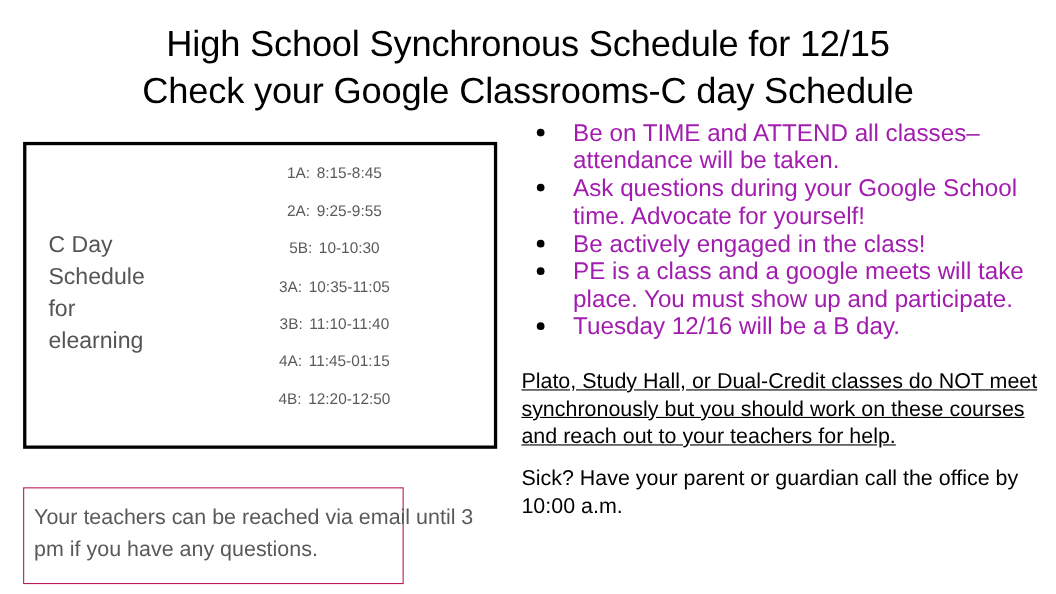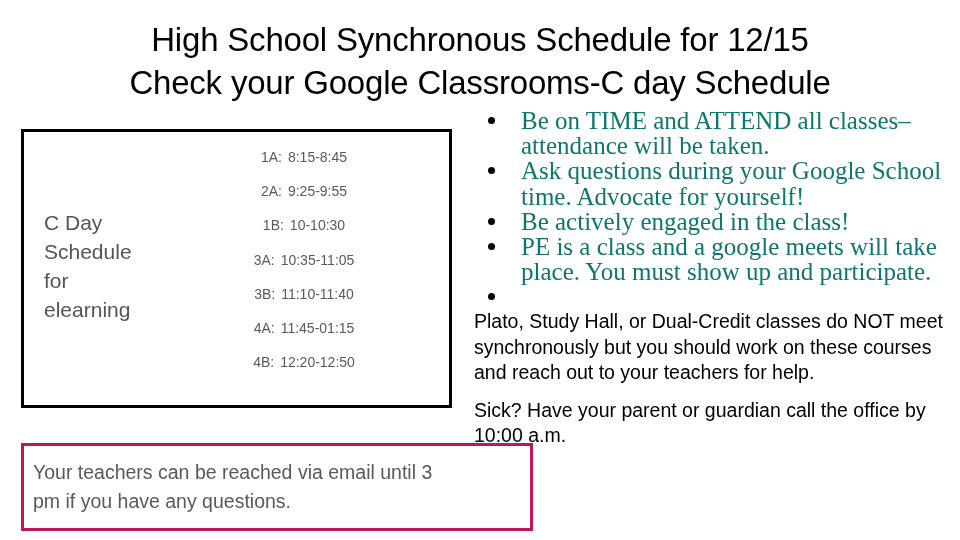--- a/index.html
+++ b/index.html
@@ -76,23 +76,23 @@
     white-space: nowrap;
   }
   .row-period {
     margin-right: 6px;
   }
 
   .contact-box {
     position: absolute;
     left: 21px;
     top: 443px;
-    width: 512px;
+    width: 346px;
     height: 88px;
-    border: 3px solid #be185d;
+    border: 1px solid #be185d;
     box-sizing: border-box;
     background: #ffffff;
   }
   .contact-text {
     position: absolute;
     left: 9px;
     top: 12px;
     width: 412px;
     font-size: 19.5px;
     line-height: 29px;
@@ -107,43 +107,43 @@
     width: 484px;
   }
   .bullet-list {
     list-style: none;
     margin: 0;
     padding: 0;
   }
   .bullet-item {
     position: relative;
     padding-left: 47px;
-    font-size: 25px;
+    font-size: 22px;
     line-height: 25.2px;
-    color: #0f766e;
+    color: #a21caf;
     margin-bottom: 0px;
-    font-family: Liberation Serif, serif;
   }
   .bullet-dot {
     position: absolute;
     left: 14px;
     top: 9px;
     width: 7px;
     height: 7px;
     border-radius: 50%;
     background: #000000;
   }
   .para {
     font-size: 19.5px;
     line-height: 25.2px;
     color: #000000;
     margin: 0;
   }
   .para-plato {
     margin-top: 25px;
+    text-decoration: underline;
   }
   .para-sick {
     margin-top: 13px;
   }
 </style>
 </head>
 <body>
 
 <div class="title-block">
   <div class="title-line">High School Synchronous Schedule for 12/15</div>
@@ -163,21 +163,21 @@
     <div class="schedule-rows">
       <div class="schedule-row">
         <span class="row-period">1A:</span>
         <span class="row-time">8:15-8:45</span>
       </div>
       <div class="schedule-row">
         <span class="row-period">2A:</span>
         <span class="row-time">9:25-9:55</span>
       </div>
       <div class="schedule-row">
-        <span class="row-period">1B:</span>
+        <span class="row-period">5B:</span>
         <span class="row-time">10-10:30</span>
       </div>
       <div class="schedule-row">
         <span class="row-period">3A:</span>
         <span class="row-time">10:35-11:05</span>
       </div>
       <div class="schedule-row">
         <span class="row-period">3B:</span>
         <span class="row-time">11:10-11:40</span>
       </div>
@@ -212,19 +212,20 @@
     <li class="bullet-item">
       <span class="bullet-dot"></span>
       <span>Be actively engaged in the class!</span>
     </li>
     <li class="bullet-item">
       <span class="bullet-dot"></span>
       <span>PE is a class and a google meets will take place.  You must show up and participate.</span>
     </li>
     <li class="bullet-item">
       <span class="bullet-dot"></span>
+      <span>Tuesday 12/16 will be a B day.</span>
     </li>
   </ul>
 
   <p class="para para-plato">Plato, Study Hall, or Dual-Credit classes do NOT meet synchronously but you should work on these courses and reach out to your teachers for help.</p>
   <p class="para para-sick">Sick?  Have your parent or guardian call the office by 10:00 a.m.</p>
 
 </div>
 
 </body></html>

